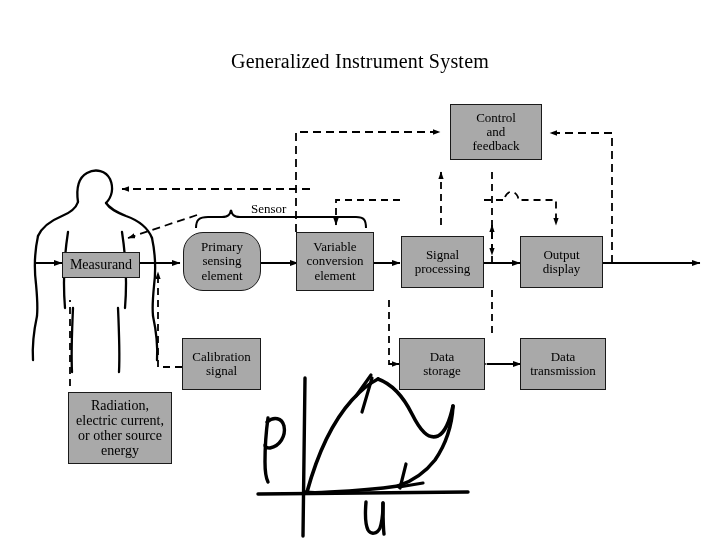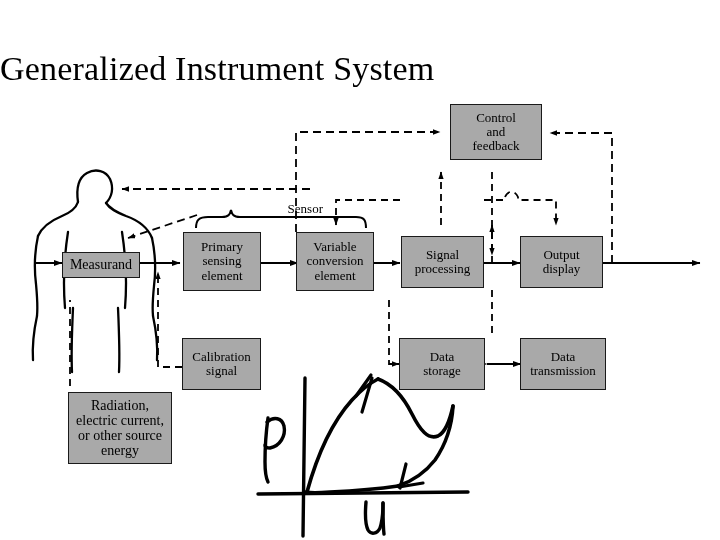--- a/index.html
+++ b/index.html
@@ -20,21 +20,22 @@
     top: 0;
     width: 720px;
     height: 540px;
     background: #ffffff;
   }
   #title {
     position: absolute;
     left: 0;
     top: 50px;
     width: 720px;
-    font-size: 34px;
+    text-align: center;
+    font-size: 20px;
     color: #000000;
     font-family: "Liberation Serif", "DejaVu Serif", serif;
     letter-spacing: 0.2px;
   }
   #figure {
     position: absolute;
     left: 0;
     top: 0;
     width: 720px;
     height: 540px;
@@ -58,21 +59,21 @@
   .node.small { font-size: 14px; }
   .plainlabel {
     position: absolute;
     color: #000000;
     font-family: "Liberation Serif", "DejaVu Serif", serif;
     font-size: 13px;
     line-height: 1.12;
     text-align: left;
     white-space: pre-line;
   }
-  .plainlabel.center { text-align: right; }
+  .plainlabel.center { text-align: left; }
   svg.layer {
     position: absolute;
     left: 0;
     top: 0;
     width: 720px;
     height: 540px;
     overflow: visible;
   }
 </style>
 </head>
@@ -179,21 +180,21 @@
       </g>
     </svg>
 
     <div class="node" style="left:450px; top:104px; width:92px; height:56px;">Control
 and
 feedback</div>
 
 
     <div class="node small" style="left:62px; top:252px; width:78px; height:22px;">Measurand</div>
 
-    <div class="node" style="left:183px; top:232px; width:78px; height:59px;">Primary
+    <div class="node" style="left:183px; top:232px; width:78px; height:59px;border-radius:20px;">Primary
 sensing
 element</div>
 
     <div class="node" style="left:296px; top:232px; width:78px; height:59px;">Variable
 conversion
 element</div>
 
     <div class="node" style="left:401px; top:236px; width:83px; height:52px;">Signal
 processing</div>
 

